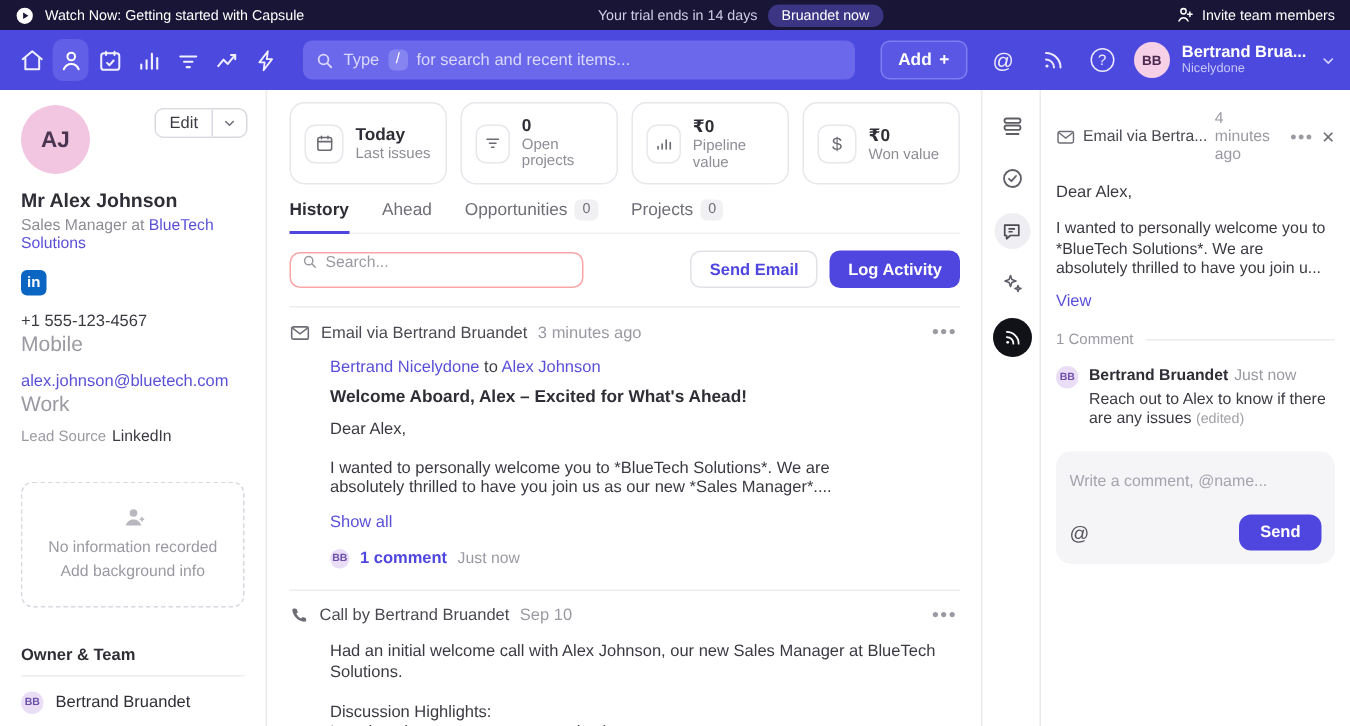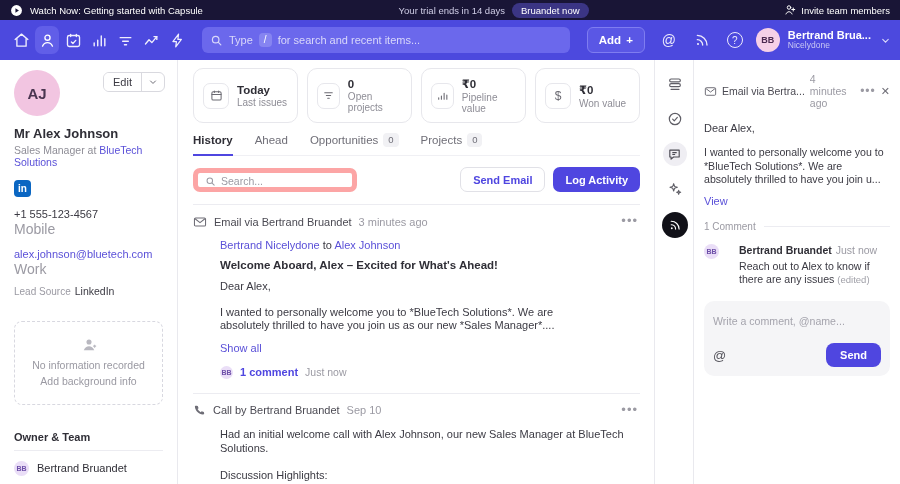--- a/index.html
+++ b/index.html
@@ -80,22 +80,22 @@
   .stat .ibox { width:26px; height:26px; border:1px solid #e7e7ec; border-radius:7px;
     display:flex; align-items:center; justify-content:center; color:#6b6a72; }
   .stat .t { font-size:11.5px; font-weight:bold; color:#2f2e36; }
   .stat .l { font-size:10px; color:#8e8d96; margin-top:1px; }
   .tabs { display:flex; gap:22px; margin-top:6px; border-bottom:1px solid #f0f0f4; }
   .tab { font-size:11.5px; color:#6f6e77; padding:4px 0 8px; display:flex; align-items:center; gap:5px; }
   .tab.active { color:#2f2e36; font-weight:bold; border-bottom:2.5px solid #4f46e0; margin-bottom:-1px; }
   .tab .cnt { background:#f1f1f4; color:#6f6e77; font-size:9.5px; padding:0 5px;
     border-radius:4px; line-height:14px; font-weight:normal; }
   .toolbar { display:flex; align-items:center; margin-top:11px; }
-  .srch { width:164px; height:24px; border:5px solid #fca5a5; border-radius:7px;
-    display:flex; align-items:flex-end; gap:5px; padding:0 7px; color:#9b9aa3; }
+  .srch { width:196px; height:24px; border:1px solid #fca5a5; border-radius:7px;
+    display:flex; align-items:flex-start; gap:5px; padding:0 7px; color:#9b9aa3; }
   .srch input { border:none; outline:none; width:100%; font-size:10.5px; color:#3b3a43;
     font-family:inherit; background:transparent; }
   .btn-light { margin-left:auto; height:25px; padding:0 12px; border:1px solid #e1e1e7;
     border-radius:7px; background:#fff; color:#4f46e0; font-size:11px; font-weight:bold;
     display:flex; align-items:center; }
   .btn-solid { margin-left:8px; height:25px; padding:0 12px; border-radius:7px;
     background:#4f46e0; color:#fff; font-size:11px; font-weight:bold; display:flex; align-items:center; }
   .entry { border-top:1px solid #ececf1; margin-top:12px; padding-top:10px; position:relative; }
   .e-head { display:flex; align-items:center; gap:7px; font-size:11px; color:#4b4a53; }
   .e-head .time { color:#9b9aa3; }
@@ -123,21 +123,21 @@
   .pn-head { display:flex; align-items:center; gap:5px; color:#4b4a53; font-size:10.5px; }
   .pn-head .ttl { white-space:nowrap; }
   .pn-head .time { color:#9b9aa3; }
   .pn-head .x { margin-left:auto; color:#6f6e77; font-size:11px; }
   .pn-head .dots { color:#9b9aa3; font-size:12px; letter-spacing:1px; margin-left:6px; }
   .pn-greet { margin-top:13px; font-size:11px; color:#3b3a43; }
   .pn-body { margin-top:12px; font-size:10.6px; color:#3b3a43; line-height:1.28; white-space:pre-line; }
   .pn-view { margin-top:8px; font-size:11px; color:#5a50d8; }
   .pn-ch { margin-top:14px; display:flex; align-items:center; gap:8px; font-size:10px; color:#9b9aa3; }
   .pn-ch .ln { flex:1; height:1px; background:#ececf1; }
-  .pn-cmt { margin-top:12px; display:flex; gap:20px; }
+  .pn-cmt { margin-top:12px; display:flex; gap:7px; }
   .pn-cmt .hd { font-size:10.5px; color:#2f2e36; }
   .pn-cmt .hd b { font-weight:bold; }
   .pn-cmt .hd .tm { color:#9b9aa3; margin-left:4px; font-weight:normal; }
   .pn-cmt .tx { margin-top:4px; font-size:10.6px; color:#3b3a43; line-height:1.3; }
   .pn-cmt .ed { color:#a0a0a8; font-size:9.5px; }
   .composer { margin-top:14px; background:#f5f5f7; border-radius:10px; padding:10px 9px 9px; }
   .composer input { width:100%; border:none; outline:none; background:transparent;
     font-size:10.6px; color:#3b3a43; font-family:inherit; }
   .composer input::placeholder { color:#a5a4ad; }
   .comp-foot { margin-top:14px; display:flex; align-items:center; }

